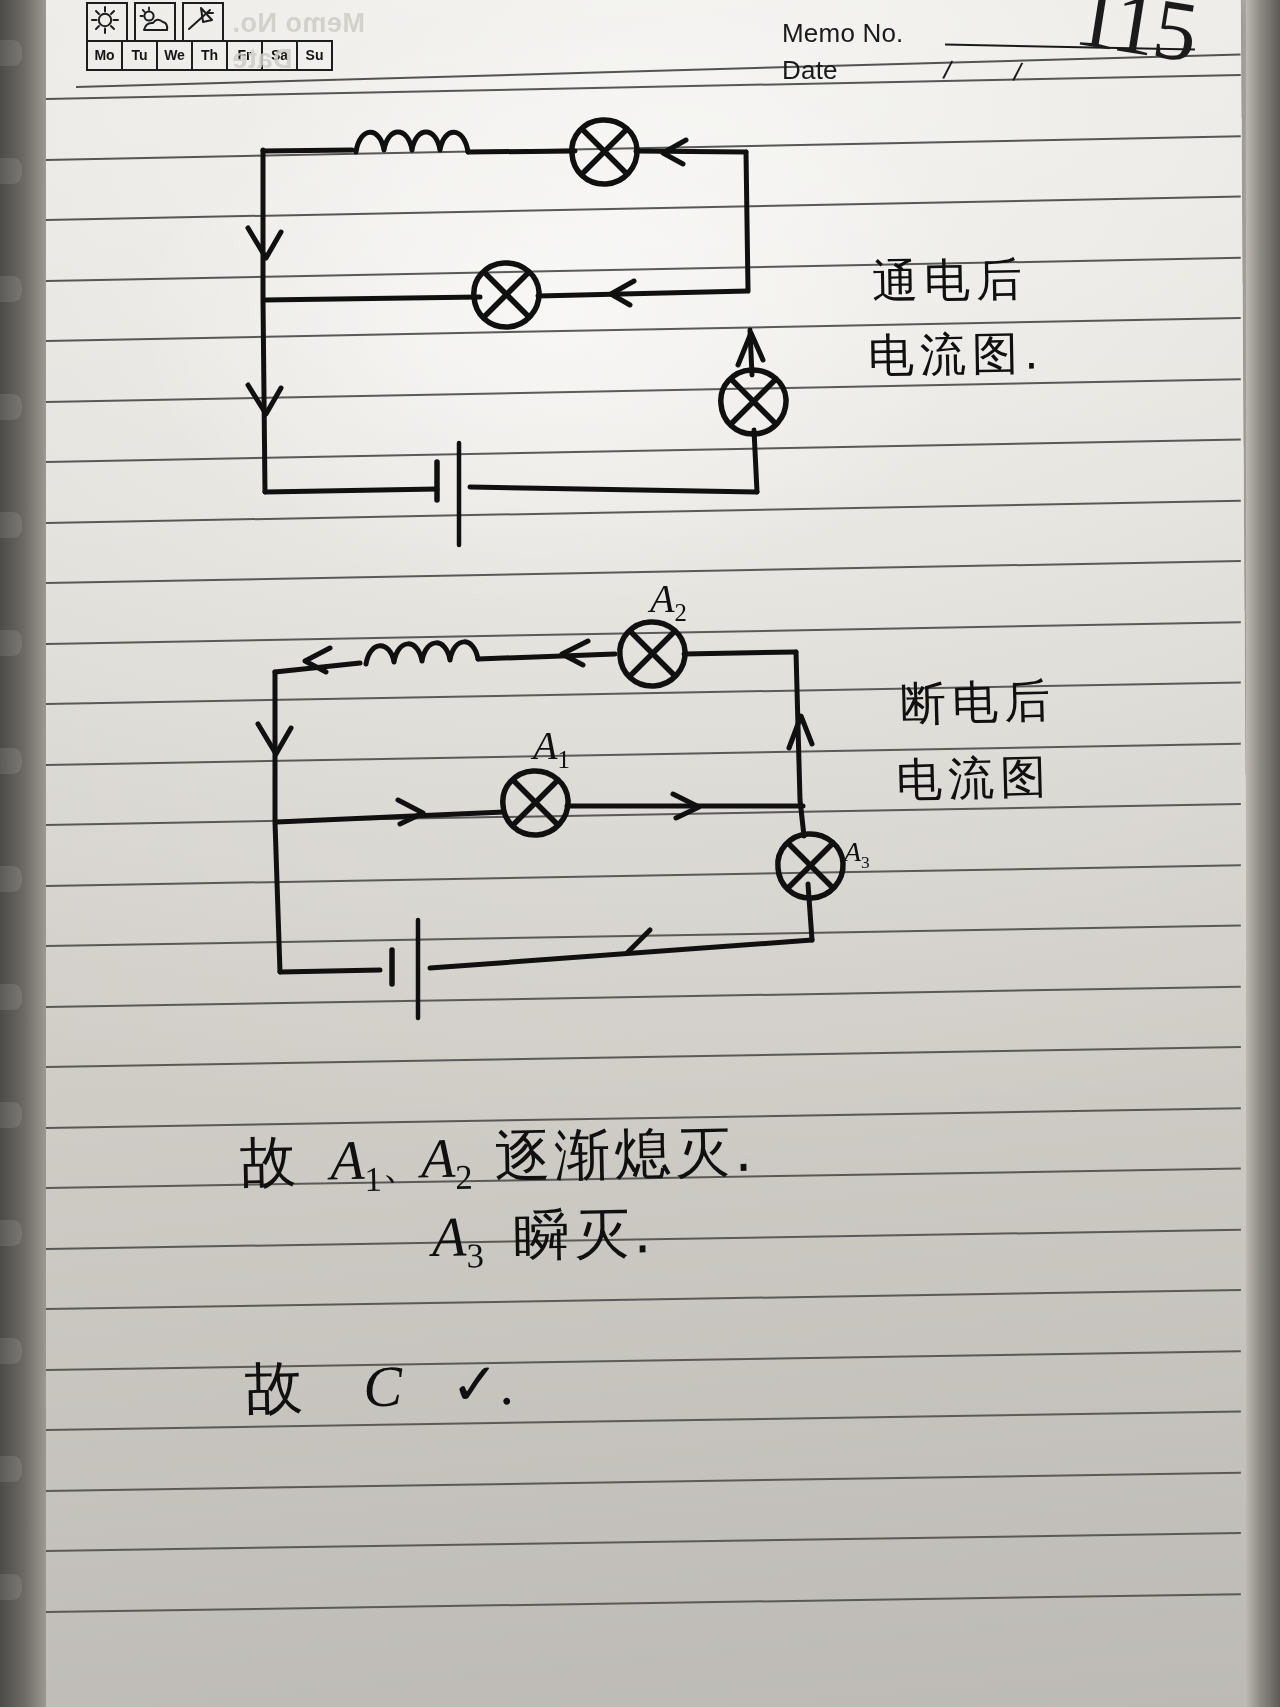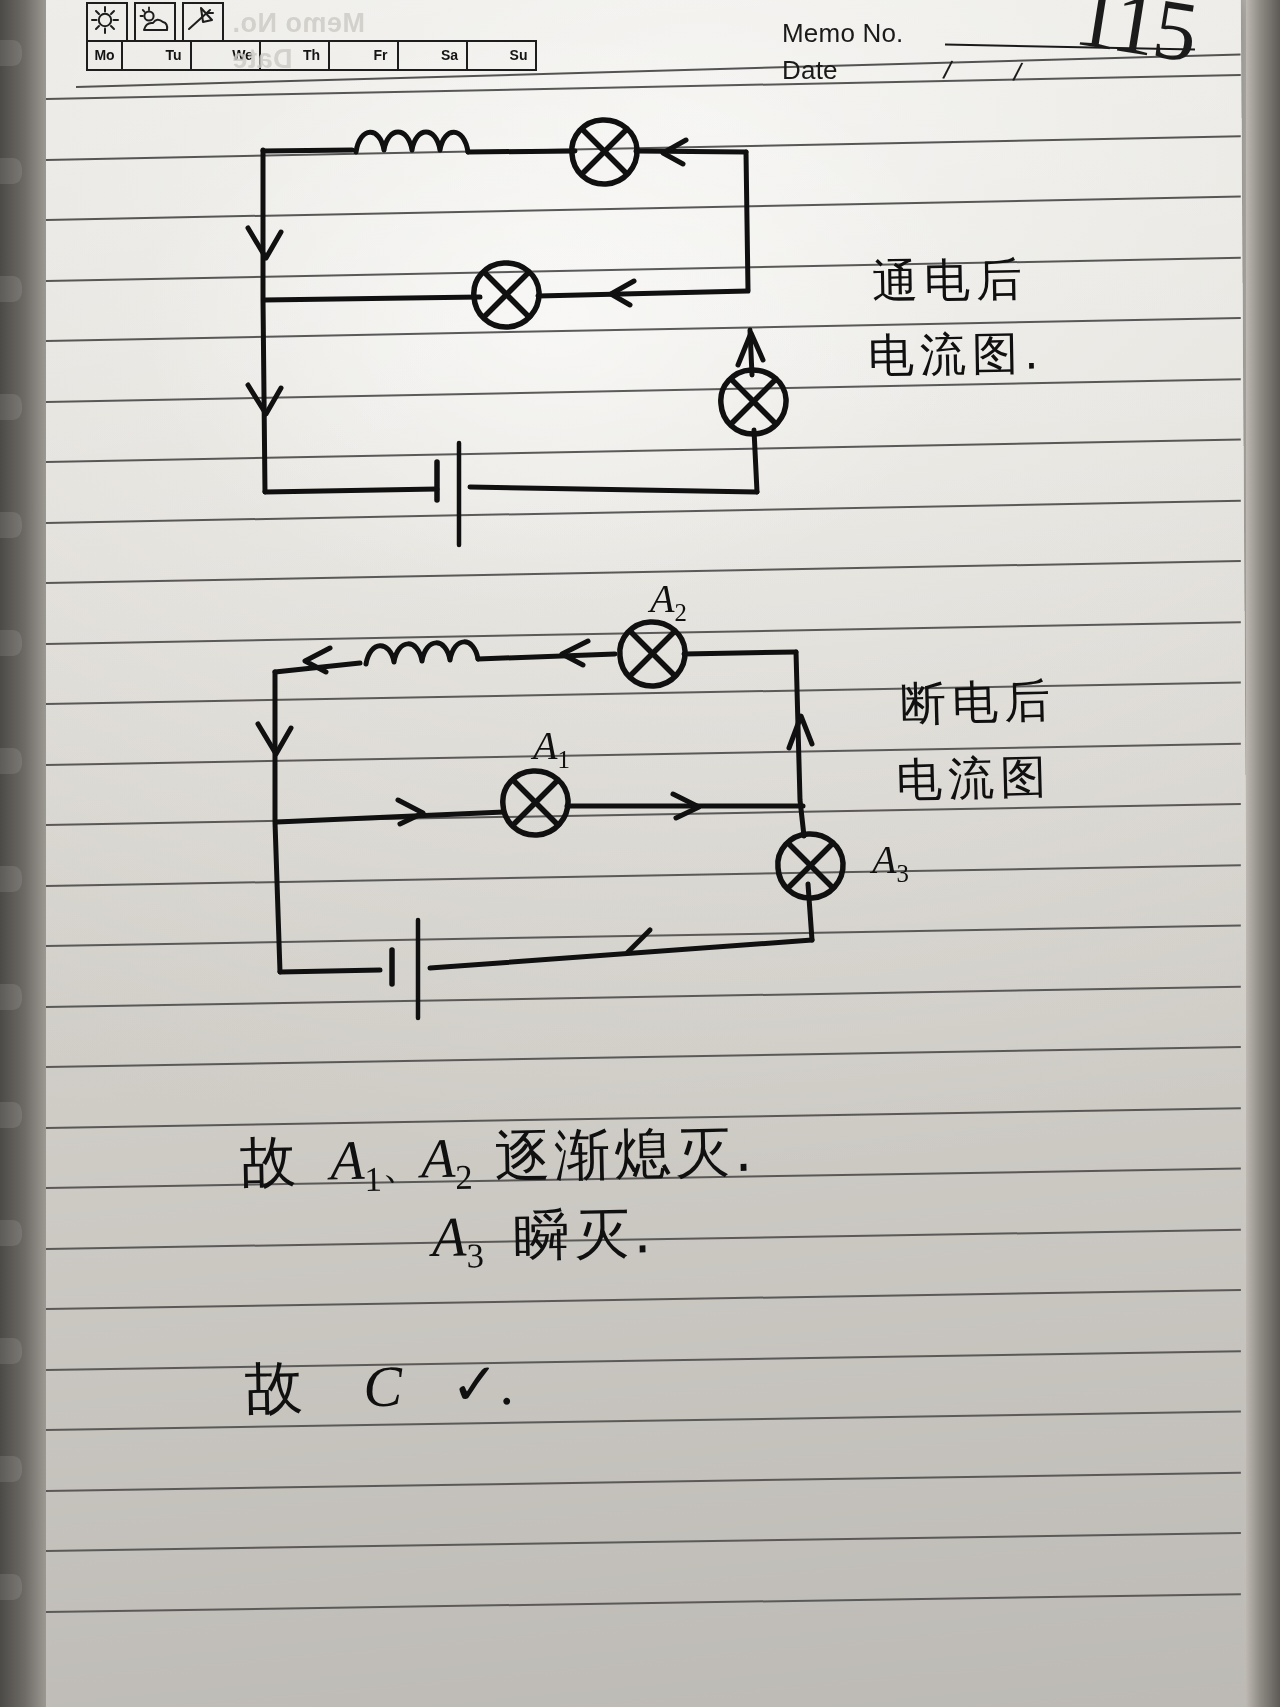--- a/index.html
+++ b/index.html
@@ -56,21 +56,21 @@
     transform-origin:left center;
   }
 
   
   .hdr{position:absolute;left:0;top:0;width:100%;height:110px;}
   .wbox{
     position:absolute;border:2px solid #1d1d1d;background:transparent;
     width:38px;height:36px;
   }
   .wicon{position:absolute;}
-  .daybar{position:absolute;display:flex;border:2px solid #1d1d1d;gap:34px;}
+  .daybar{position:absolute;display:flex;border:2px solid #1d1d1d;}
   .daybar b{
     display:block;width:33px;height:27px;line-height:27px;text-align:center;
     font-size:14px;font-weight:700;color:#141414;border-right:2px solid #1d1d1d;
     font-family:"Liberation Sans",sans-serif;
   }
   .daybar b:last-child{border-right:none;}
 
   .memo-label{
     position:absolute;font-size:26px;color:#1a1a1a;font-weight:400;
     font-family:"Liberation Sans",sans-serif;letter-spacing:.2px;
@@ -339,21 +339,21 @@
     <div class="hw hw-cn" style="left:896px;top:748px;font-size:46px;letter-spacing:6px;transform:rotate(-1.5deg);">电流图</div>
 
     <div class="hw lbl" style="left:650px;top:575px;font-size:40px;">
       <span>A</span><span class="sub">2</span>
     </div>
 
     <div class="hw lbl" style="left:533px;top:722px;font-size:40px;">
       <span>A</span><span class="sub">1</span>
     </div>
 
-    <div class="hw lbl" style="left:872px;top:836px;font-size:40px;">
+    <div class="hw lbl" style="left:844px;top:836px;font-size:28px;">
       <span>A</span><span class="sub">3</span>
     </div>
 
     <div class="hw" style="left:240px;top:1120px;font-size:56px;transform:rotate(-1.2deg);">
       <span class="hw-cn">故</span>
       <span class="lbl" style="margin-left:20px;">A</span><span class="sub lbl">1</span><span class="hw-cn" style="font-size:.7em;">、</span><span class="lbl">A</span><span class="sub lbl">2</span>
       <span class="hw-cn" style="margin-left:8px;letter-spacing:4px;">逐渐熄灭.</span>
     </div>
 
     <div class="hw" style="left:432px;top:1198px;font-size:56px;transform:rotate(-1deg);">

